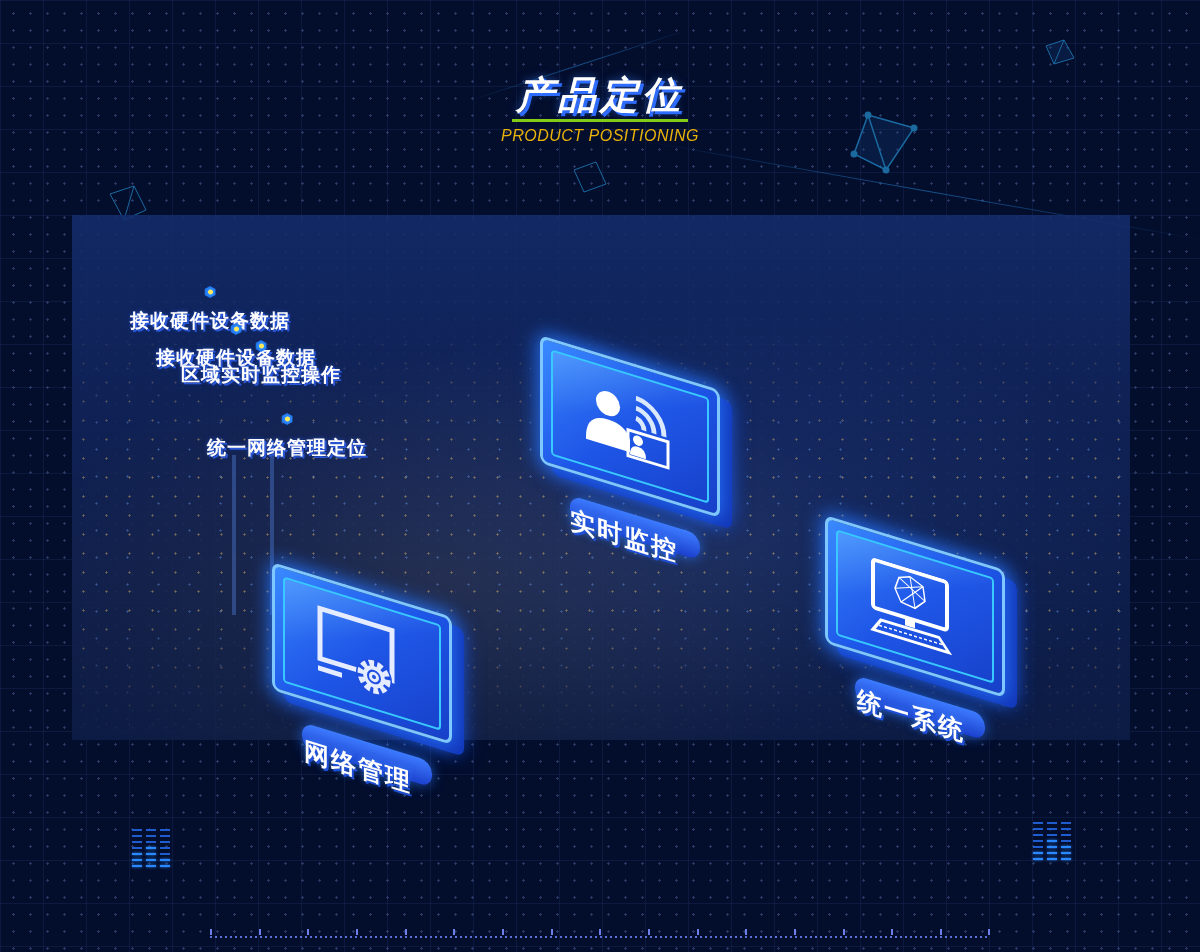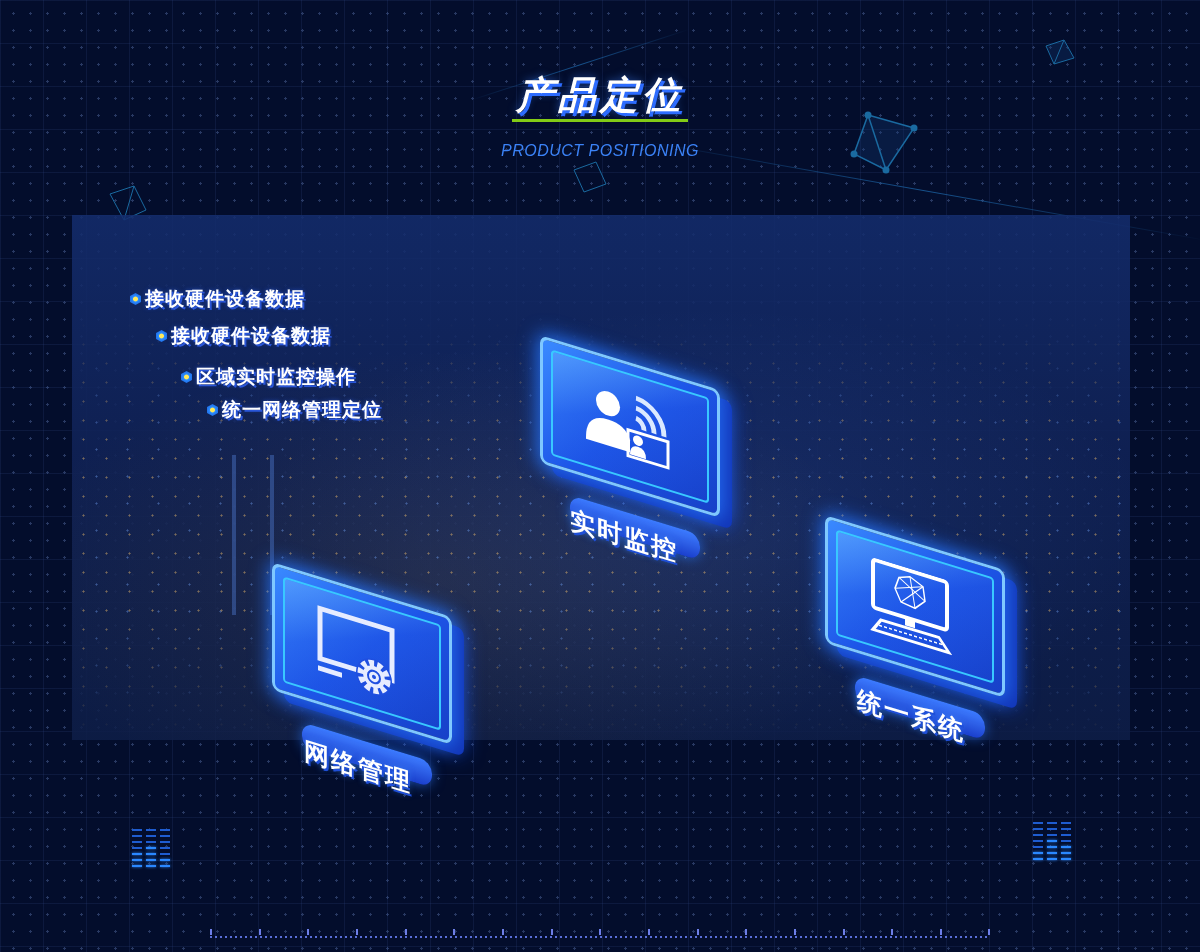--- a/index.html
+++ b/index.html
@@ -34,22 +34,22 @@
     font-size: 38px; letter-spacing: 4px;
     color: #ffffff;
     text-shadow: 3px 3px 0 #2d6cff, 0 0 8px rgba(60,130,255,0.6);
     line-height: 46px;
     border-bottom: 3px solid #84cc16;
     padding: 0 4px 1px;
   }
   .title-en {
     font-family: "Liberation Sans", sans-serif;
     font-style: italic;
-    font-size: 16px; color: #3b82f6; letter-spacing: 0.5px;
-    margin-top: 20px;
+    font-size: 16px; color: #eab308; letter-spacing: 0.5px;
+    margin-top: 5px;
   }
   .panel {
     position: absolute; left: 72px; top: 215px; width: 1058px; height: 525px;
     background:
       radial-gradient(ellipse at 35% 70%, rgba(200,150,60,0.10), transparent 45%),
       radial-gradient(ellipse at 60% 60%, rgba(90,140,255,0.12), transparent 50%),
       linear-gradient(180deg, rgba(20,45,110,0.85) 0%, rgba(16,34,86,0.9) 45%, rgba(14,30,72,0.85) 100%);
     overflow: hidden;
   }
   .city {
@@ -61,24 +61,24 @@
     background-position: 0 120px, 9px 140px;
     -webkit-mask-image: linear-gradient(180deg, transparent 0%, transparent 20%, #000 45%, #000 75%, transparent 100%);
     mask-image: linear-gradient(180deg, transparent 0%, transparent 20%, #000 45%, #000 75%, transparent 100%);
     opacity: 0.8;
   }
   .bridge-tower {
     position: absolute; width: 4px; background: rgba(70,110,190,0.5);
   }
   .bullets { position: absolute; left: 0; top: 0; }
   .bullet {
-    position: absolute; display: flex; align-items: center; gap: 4px;
+    position: absolute; display: flex; align-items: center; gap: 10px;
     font-size: 19px; font-weight: bold; color: #ffffff;
     text-shadow: 2px 2px 0 #2a56d8, 0 0 4px rgba(40,90,230,0.7);
-    letter-spacing: 1px; white-space: nowrap;
+    letter-spacing: 1px; white-space: nowrap; flex-direction: column;
   }
   .hex {
     width: 11px; height: 12px; display: inline-block;
     background: radial-gradient(circle, #ffe95a 0 25%, #2a8cff 35%, #1a5ad8 100%);
     clip-path: polygon(50% 0, 100% 25%, 100% 75%, 50% 100%, 0 75%, 0 25%);
     box-shadow: 0 0 6px #3aa0ff;
   }
   .monitor {
     position: absolute; width: 190px; height: 250px;
   }
@@ -170,25 +170,25 @@
 
 <div class="bullets">
   <div class="bullet" style="left:130px; top:286px;">
     <span class="hex"></span>
     <span>接收硬件设备数据</span>
   </div>
   <div class="bullet" style="left:156px; top:323px;">
     <span class="hex"></span>
     <span>接收硬件设备数据</span>
   </div>
-  <div class="bullet" style="left:181px; top:364px;">
+  <div class="bullet" style="left:181px; top:340px;">
     <span class="hex"></span>
     <span>区域实时监控操作</span>
   </div>
-  <div class="bullet" style="left:207px; top:397px;">
+  <div class="bullet" style="left:207px; top:413px;">
     <span class="hex"></span>
     <span>统一网络管理定位</span>
   </div>
 </div>
 
 <div class="monitor" style="left:540px; top:335px;">
   <div class="mon-stand"></div>
   <div class="mon-body">
     <div class="mon-inner"></div>
   </div>

